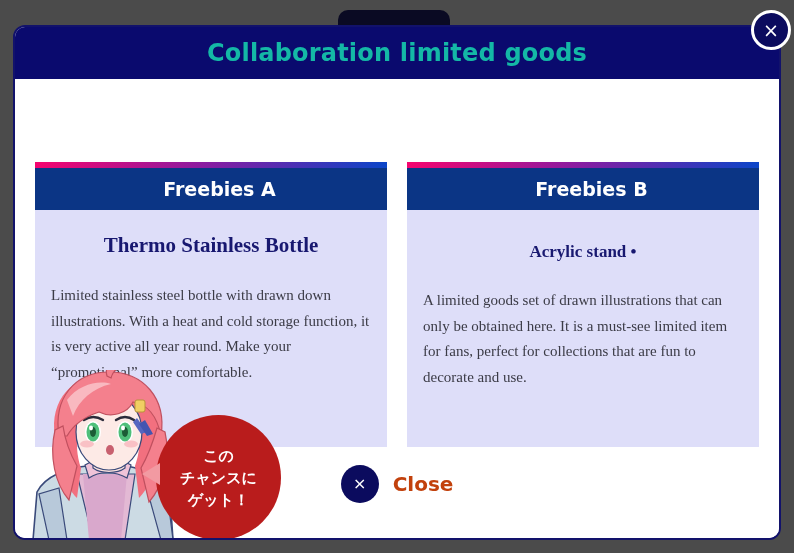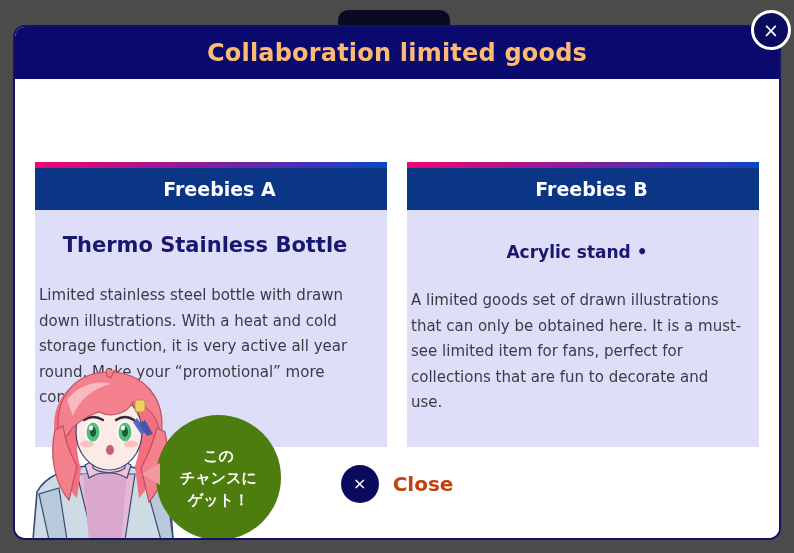--- a/index.html
+++ b/index.html
@@ -57,21 +57,21 @@
     overflow: hidden;
   }
   #modal-header {
     height: 52px;
     background: #0a0a6e;
     display: flex;
     align-items: center;
     justify-content: center;
   }
   #modal-title {
-    color: #fdba74;
+    color: #14b8a6;
     font-size: 24px;
     font-weight: bold;
     letter-spacing: .2px;
   }
   #modal-body {
     position: relative;
     height: 461px;
     background: #ffffff;
   }
 
@@ -122,23 +122,24 @@
     align-items: center;
     justify-content: center;
   }
   .card-header-label {
     color: #ffffff;
     font-size: 19px;
     font-weight: bold;
     margin-left: 17px;
   }
   .card-body {
-    padding: 22px 16px 20px 4px;
+    padding: 22px 16px 20px 16px;
     min-height: 237px;
     box-sizing: border-box;
+    font-family: Liberation Serif, serif;
   }
   .card-title {
     color: #181870;
     font-size: 21px;
     font-weight: bold;
     text-align: center;
     line-height: 27px;
     margin: 0 0 6px 0;
   }
   .card-subtitle {
@@ -199,21 +200,21 @@
     z-index: 25;
     pointer-events: none;
   }
   #speech-bubble {
     position: absolute;
     left: 141px;
     bottom: 0px;
     width: 125px;
     height: 125px;
     border-radius: 50%;
-    background: #4d7c0f;
+    background: #b91c1c;
     display: flex;
     flex-direction: column;
     align-items: center;
     justify-content: center;
     z-index: 26;
   }
   #speech-bubble::before {
     content: "";
     position: absolute;
     left: -14px;

